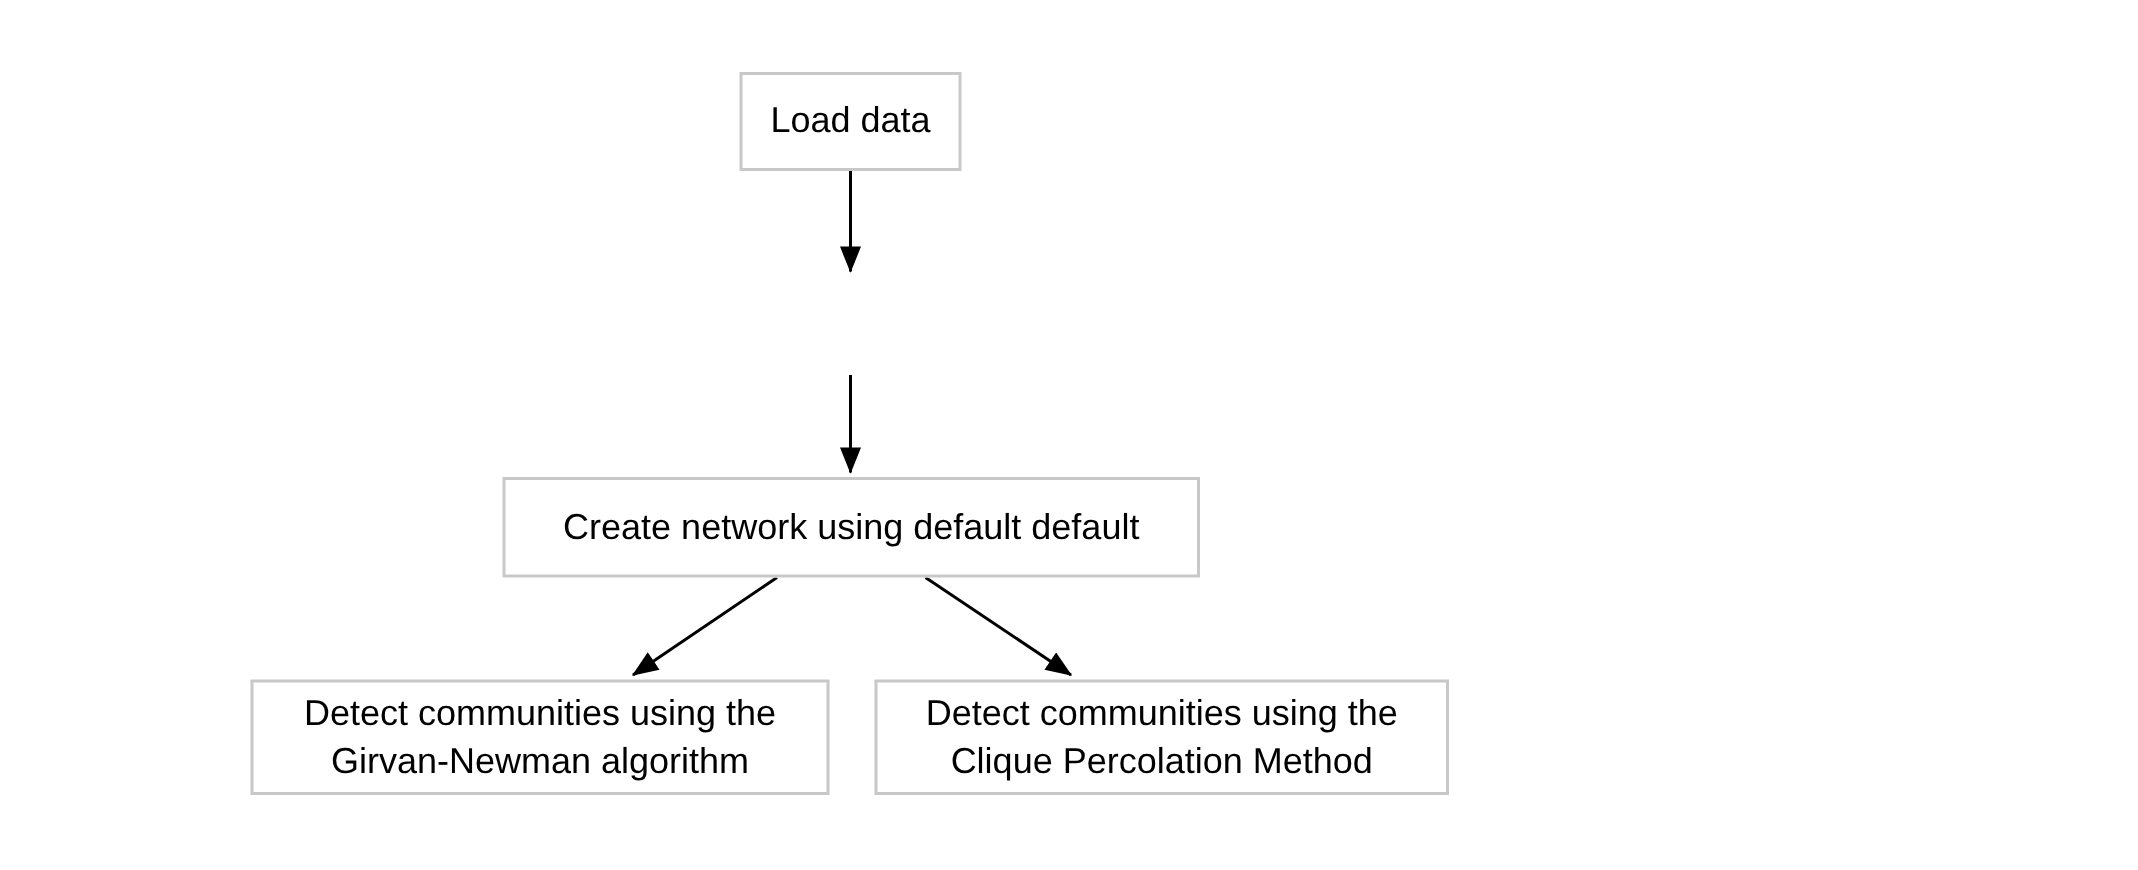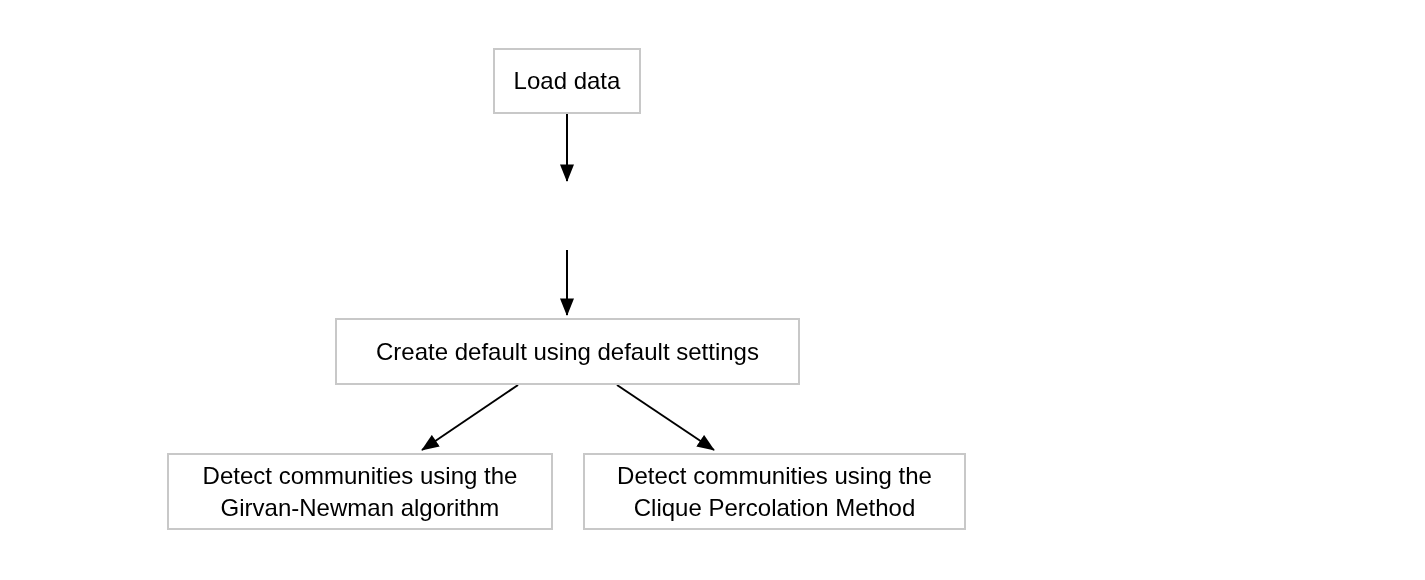--- a/index.html
+++ b/index.html
@@ -55,21 +55,21 @@
     <line x1="470" y1="385" x2="374" y2="450" stroke="#000000" stroke-width="2" marker-end="url(#arrowhead)"></line>
     <line x1="569" y1="385" x2="666" y2="450" stroke="#000000" stroke-width="2" marker-end="url(#arrowhead)"></line>
   </svg>
 
   <div class="node" style="left:445px; top:48px; width:148px; height:66px;">
     <span>Load data</span>
   </div>
 
 
   <div class="node" style="left:287px; top:318px; width:465px; height:67px;">
-    <span>Create default using default settings</span>
+    <span>Create network using default default</span>
   </div>
 
   <div class="node" style="left:119px; top:453px; width:386px; height:77px;">
     <span>Detect communities using the
 Girvan-Newman algorithm</span>
   </div>
 
   <div class="node" style="left:535px; top:453px; width:383px; height:77px;">
     <span>Detect communities using the
 Clique Percolation Method</span>

